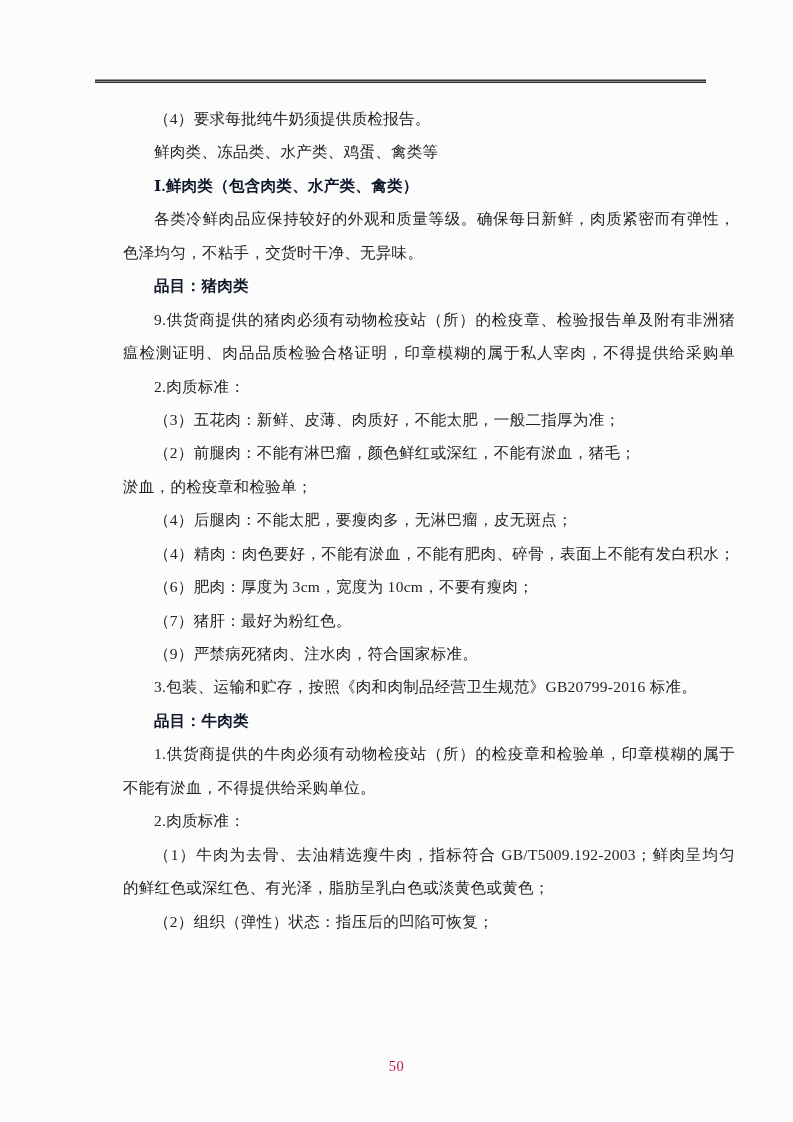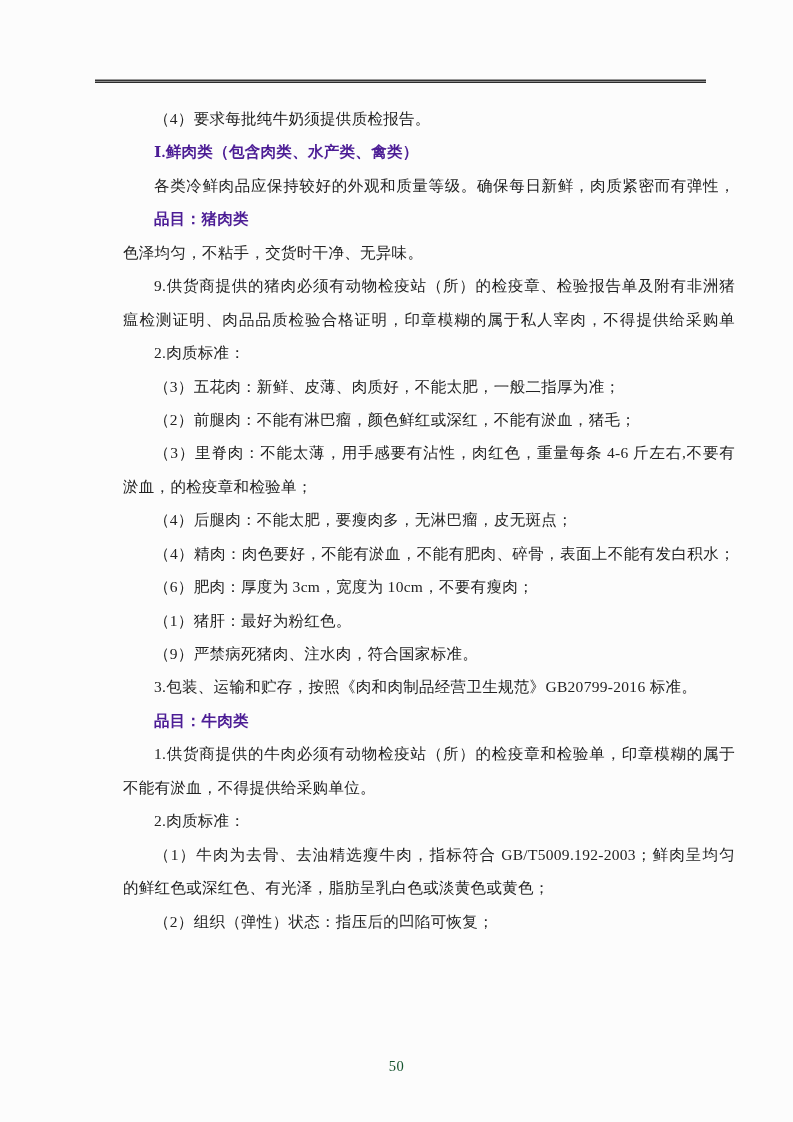--- a/index.html
+++ b/index.html
@@ -36,57 +36,57 @@
     letter-spacing: 0.3px;
     margin-left: 28px;
   }
   .line {
     height: 33.45px;
     overflow: hidden;
     white-space: normal;
     text-align: left;
   }
   .line.indent { padding-left: 31px; }
-  .line.bold { font-weight: bold; color: #4c1d95; }
+  .line.bold { font-weight: bold; color: #0f172a; }
   .line.fill {
     text-align: justify;
     text-align-last: justify;
   }
   .page-number {
     position: absolute;
     left: 0; top: 1058px;
     width: 793px;
     text-align: center;
     font-size: 14.5px;
-    color: #14532d;
+    color: #be185d;
     letter-spacing: 0.5px;
   }
 </style>
 </head>
 <body>
 
 <div class="page">
   <div class="header-rule"></div>
   <div class="doc-body">
       <div class="line indent">（4）要求每批纯牛奶须提供质检报告。</div>
+      <div class="line indent">鲜肉类、冻品类、水产类、鸡蛋、禽类等</div>
       <div class="line indent bold">Ⅰ.鲜肉类（包含肉类、水产类、禽类）</div>
       <div class="line indent fill">各类冷鲜肉品应保持较好的外观和质量等级。确保每日新鲜，肉质紧密而有弹性，</div>
+      <div class="line">色泽均匀，不粘手，交货时干净、无异味。</div>
       <div class="line indent bold">品目：猪肉类</div>
-      <div class="line">色泽均匀，不粘手，交货时干净、无异味。</div>
       <div class="line indent fill">9.供货商提供的猪肉必须有动物检疫站（所）的检疫章、检验报告单及附有非洲猪</div>
       <div class="line fill">瘟检测证明、肉品品质检验合格证明，印章模糊的属于私人宰肉，不得提供给采购单位。</div>
       <div class="line indent">2.肉质标准：</div>
       <div class="line indent">（3）五花肉：新鲜、皮薄、肉质好，不能太肥，一般二指厚为准；</div>
       <div class="line indent">（2）前腿肉：不能有淋巴瘤，颜色鲜红或深红，不能有淤血，猪毛；</div>
-      <div class="line indent fill">（3）里脊肉：不能太薄，用手感要有沾性，肉红色，重量每条 4-6 斤左右,不要有</div>
       <div class="line">淤血，的检疫章和检验单；</div>
       <div class="line indent">（4）后腿肉：不能太肥，要瘦肉多，无淋巴瘤，皮无斑点；</div>
       <div class="line indent fill">（4）精肉：肉色要好，不能有淤血，不能有肥肉、碎骨，表面上不能有发白积水；</div>
       <div class="line indent">（6）肥肉：厚度为 3cm，宽度为 10cm，不要有瘦肉；</div>
-      <div class="line indent">（1）猪肝：最好为粉红色。</div>
+      <div class="line indent">（7）猪肝：最好为粉红色。</div>
       <div class="line indent">（9）严禁病死猪肉、注水肉，符合国家标准。</div>
       <div class="line indent">3.包装、运输和贮存，按照《肉和肉制品经营卫生规范》GB20799-2016 标准。</div>
       <div class="line indent bold">品目：牛肉类</div>
       <div class="line indent fill">1.供货商提供的牛肉必须有动物检疫站（所）的检疫章和检验单，印章模糊的属于</div>
       <div class="line">不能有淤血，不得提供给采购单位。</div>
       <div class="line indent">2.肉质标准：</div>
       <div class="line indent fill">（1）牛肉为去骨、去油精选瘦牛肉，指标符合 GB/T5009.192-2003；鲜肉呈均匀</div>
       <div class="line">的鲜红色或深红色、有光泽，脂肪呈乳白色或淡黄色或黄色；</div>
       <div class="line indent">（2）组织（弹性）状态：指压后的凹陷可恢复；</div>
     </div>

